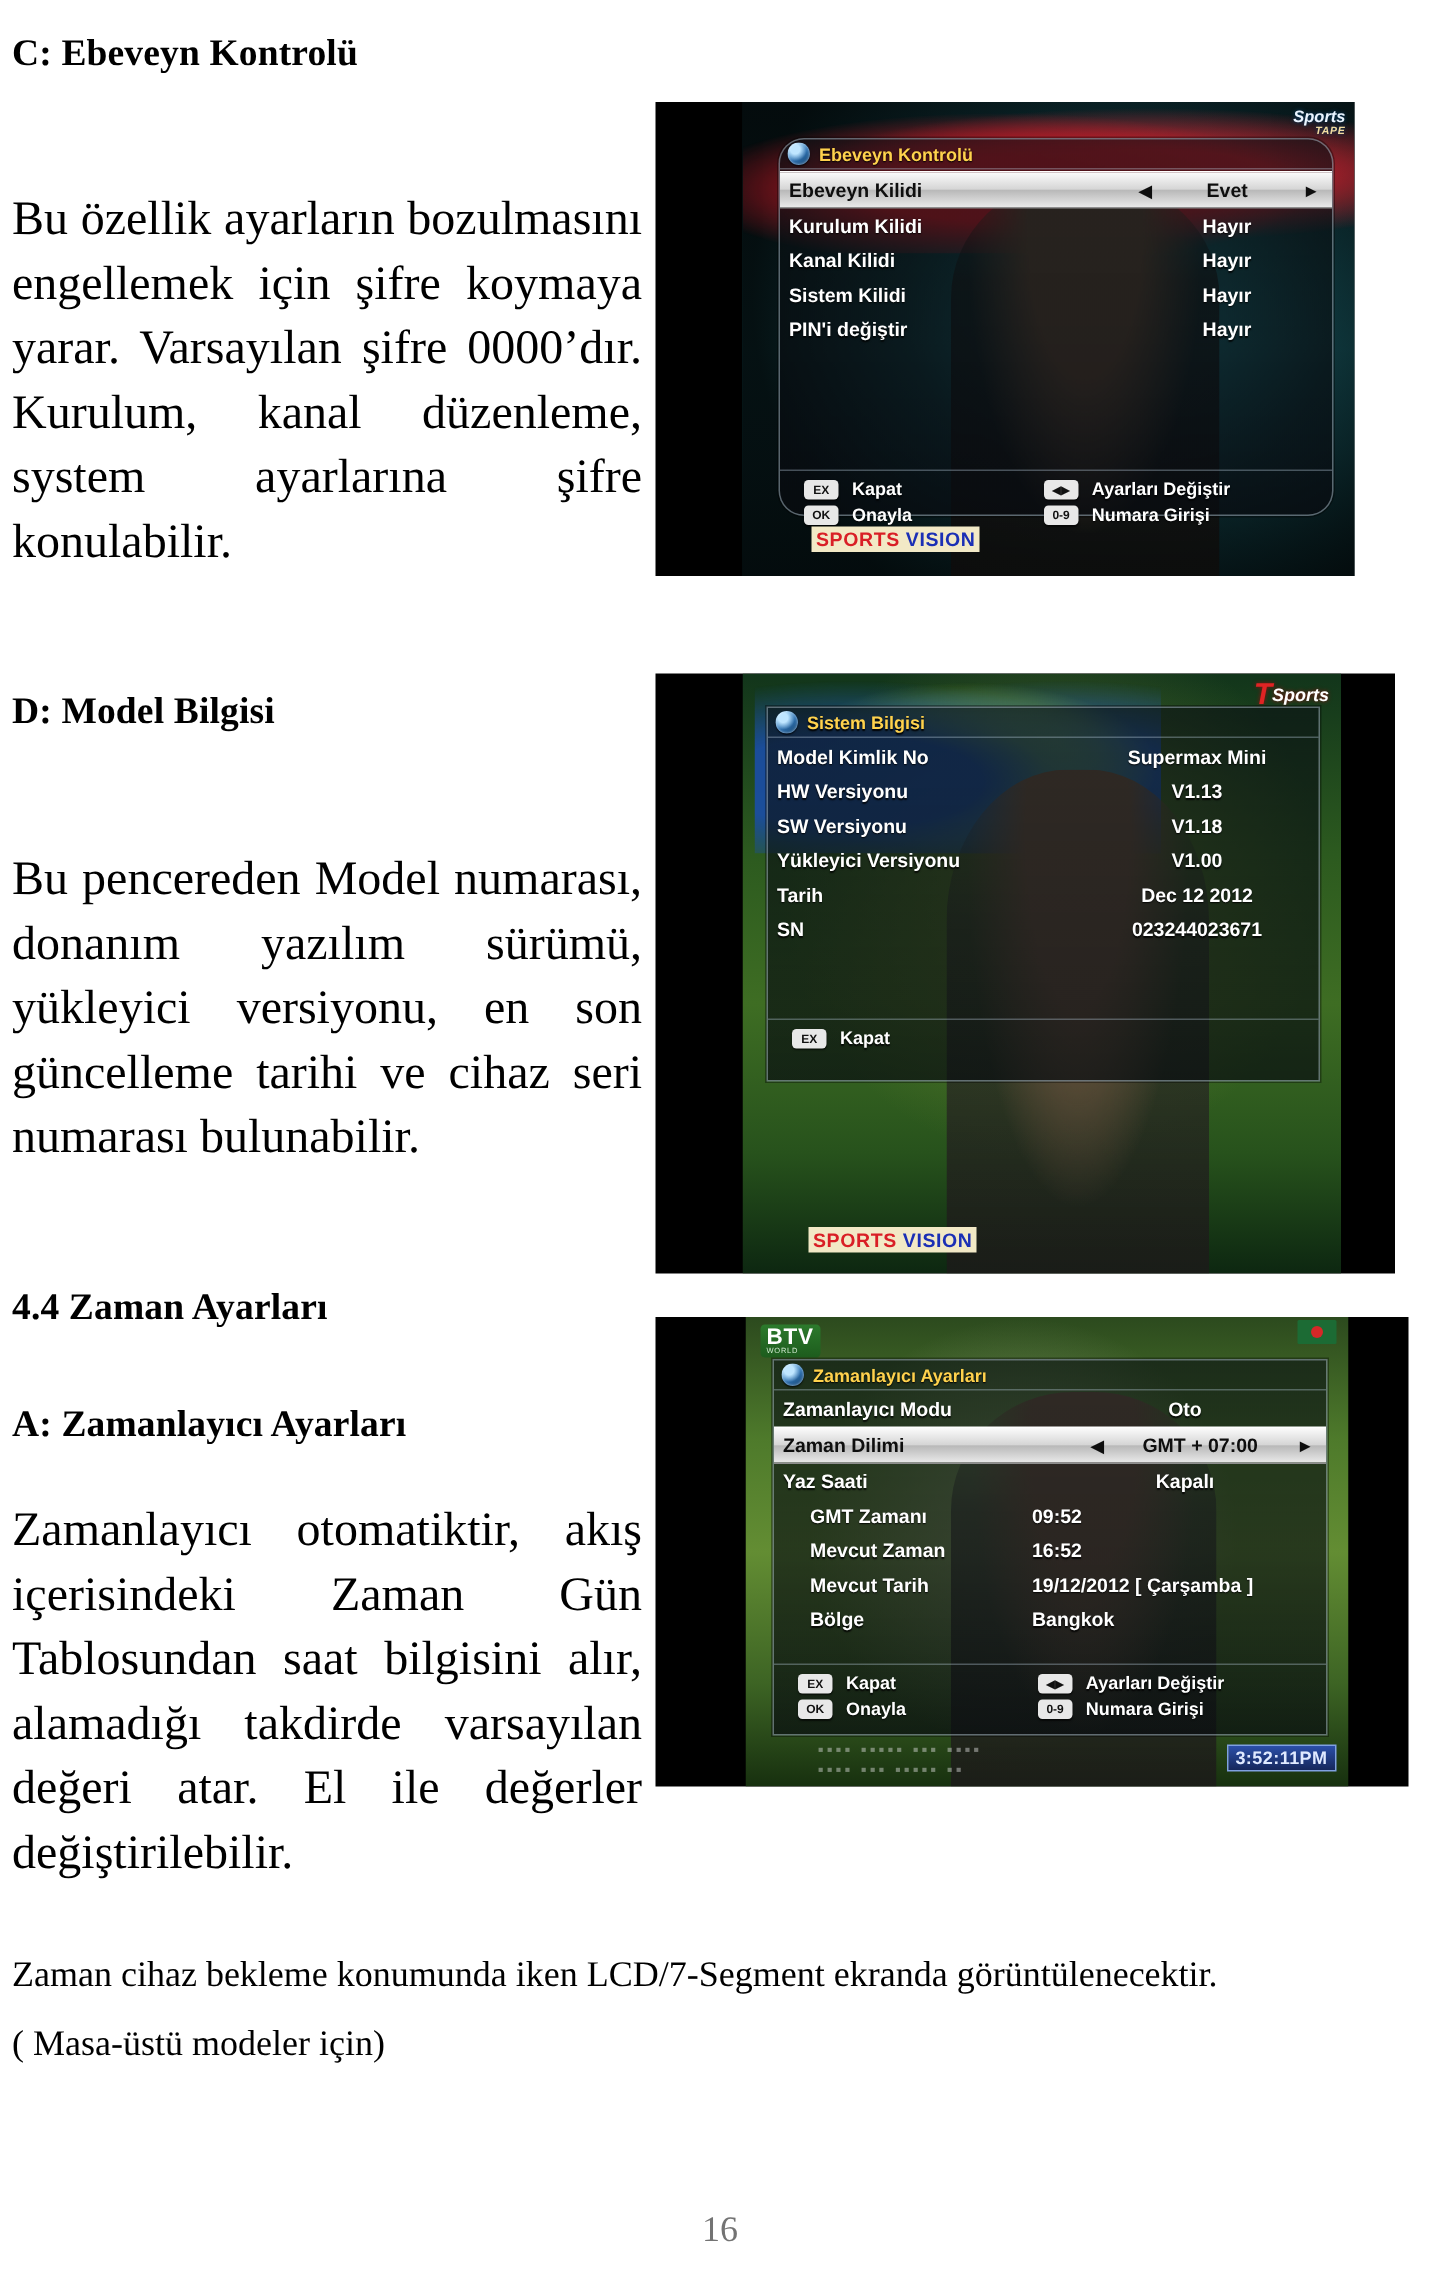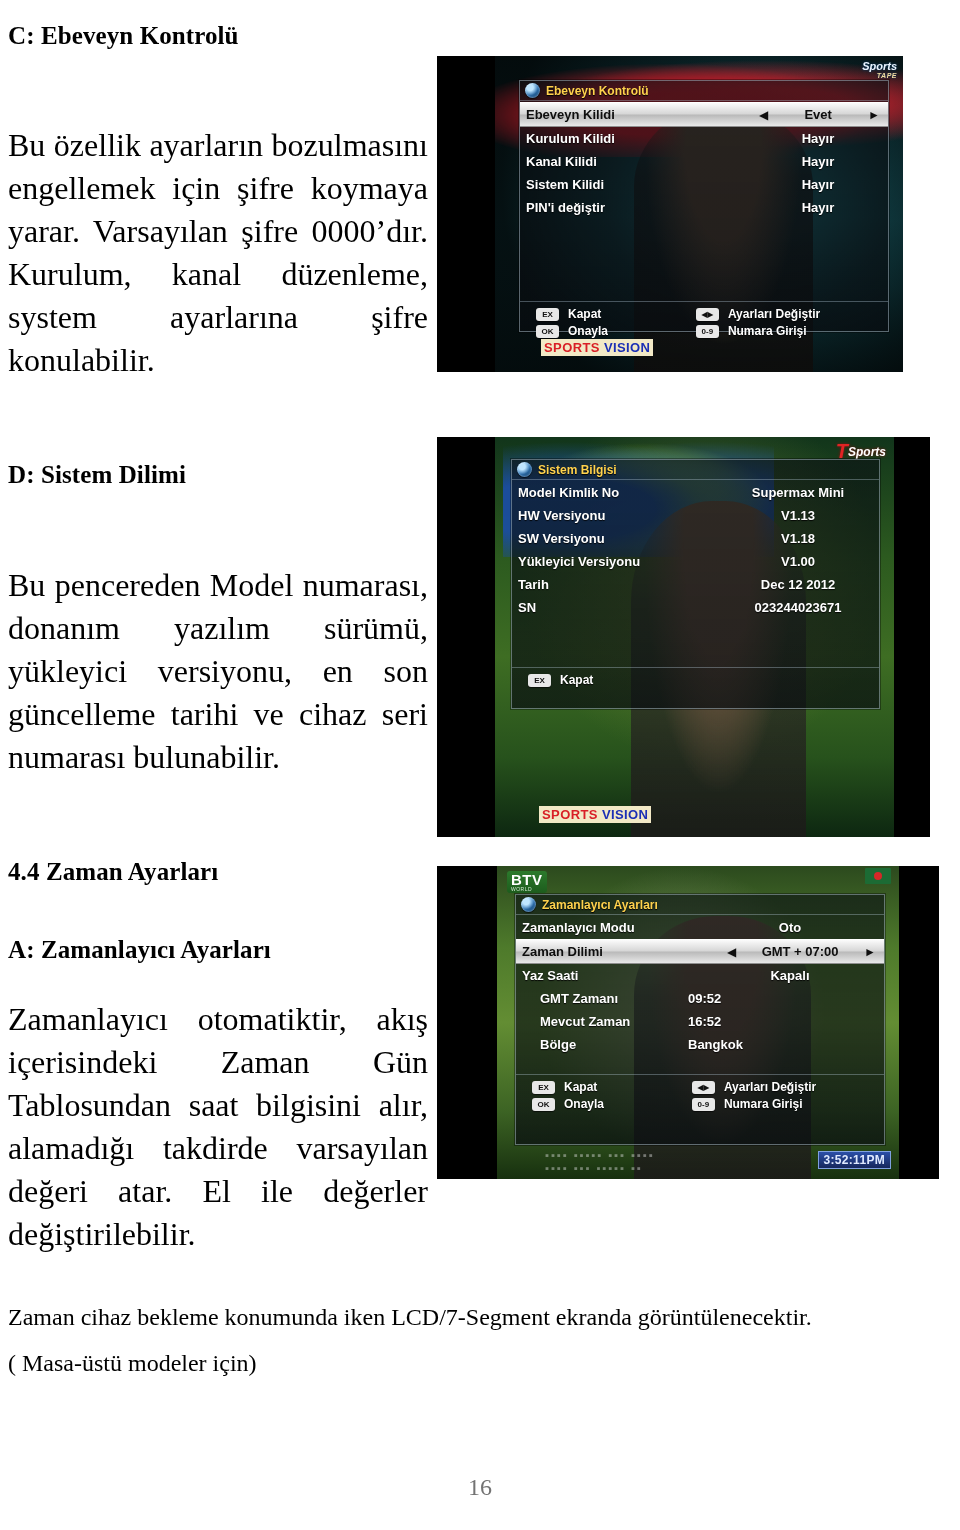--- a/index.html
+++ b/index.html
@@ -59,20 +59,21 @@
     font-size: 24px;
     color: #737373;
   }
 
   
   .tv-shot {
     position: absolute;
     overflow: hidden;
     background: #000000;
     font-family: "Liberation Sans", "DejaVu Sans", sans-serif;
+    margin-top: 12px;
   }
   #tv-shot-1 { left: 437px; top: 56px;  width: 466px; height: 316px; }
   #tv-shot-2 { left: 437px; top: 437px; width: 493px; height: 400px; }
   #tv-shot-3 { left: 437px; top: 866px; width: 502px; height: 313px; }
 
   
   .tv-video {
     position: absolute;
     top: 0;
     bottom: 0;
@@ -258,21 +259,21 @@
     min-width: 19px; height: 13px; padding: 0 2px;
     border-radius: 3px;
     background: #e8e8e8;
     color: #111;
     font-size: 8px; font-weight: bold;
     box-shadow: 0 1px 1px rgba(0,0,0,.6);
   }
   .hint .txt { font-weight: bold; text-shadow: 0 1px 1px rgba(0,0,0,.85); }
 
   
-  #osd-1 { left: 24px; top: 24px; right: 14px; height: 250px; }
+  #osd-1 { left: 24px; top: 24px; right: 14px; height: 250px; border-radius: 17px; }
   #osd-2 { left: 16px; top: 22px; right: 14px; height: 248px; }
   #osd-3 { left: 18px; top: 28px; right: 14px; height: 249px; }
 
   
   .clock-badge {
     position: absolute;
     right: 8px; bottom: 10px;
     background: linear-gradient(180deg,#2b4fa8,#16275c);
     color: #dfe9ff;
     font-family: "Liberation Sans", "DejaVu Sans", sans-serif;
@@ -292,21 +293,21 @@
     line-height: 13px;
   }
 </style>
 </head>
 <body>
 
 <h1 class="doc-heading" id="heading-c">C: Ebeveyn Kontrolü</h1>
 
 <p class="doc-para" id="para-c">Bu özellik ayarların bozulmasını engellemek için şifre koymaya yarar. Varsayılan şifre 0000’dır. Kurulum, kanal düzenleme, system ayarlarına şifre konulabilir.</p>
 
-<h1 class="doc-heading" id="heading-d">D: Sistem Dilimi</h1>
+<h1 class="doc-heading" id="heading-d">D: Model Bilgisi</h1>
 
 <p class="doc-para" id="para-d">Bu pencereden Model numarası, donanım yazılım sürümü, yükleyici versiyonu, en son güncelleme tarihi ve cihaz seri numarası bulunabilir.</p>
 
 <h1 class="doc-heading" id="heading-44">4.4 Zaman Ayarları</h1>
 
 <h1 class="doc-heading" id="heading-a">A: Zamanlayıcı Ayarları</h1>
 
 <p class="doc-para" id="para-a">Zamanlayıcı otomatiktir, akış içerisindeki Zaman Gün Tablosundan saat bilgisini alır, alamadığı takdirde varsayılan değeri atar. El ile değerler değiştirilebilir.</p>
 
 <div id="para-bottom">
@@ -499,20 +500,25 @@
           <span class="lbl">GMT Zamanı</span>
           <span class="spacer"></span>
           <span class="val" style="min-width:190px;text-align:left">09:52</span>
         </div>
         <div class="osd-row indent">
           <span class="lbl">Mevcut Zaman</span>
           <span class="spacer"></span>
           <span class="val" style="min-width:190px;text-align:left">16:52</span>
         </div>
         <div class="osd-row indent">
+          <span class="lbl">Mevcut Tarih</span>
+          <span class="spacer"></span>
+          <span class="val" style="min-width:190px;text-align:left">19/12/2012 [ Çarşamba ]</span>
+        </div>
+        <div class="osd-row indent">
           <span class="lbl">Bölge</span>
           <span class="spacer"></span>
           <span class="val" style="min-width:190px;text-align:left">Bangkok</span>
         </div>
 
       </div>
       <div class="osd-footer" style="margin-top:16px">
         <div class="hint">
           <span class="keycap">EX</span>
           <span class="txt">Kapat</span>

